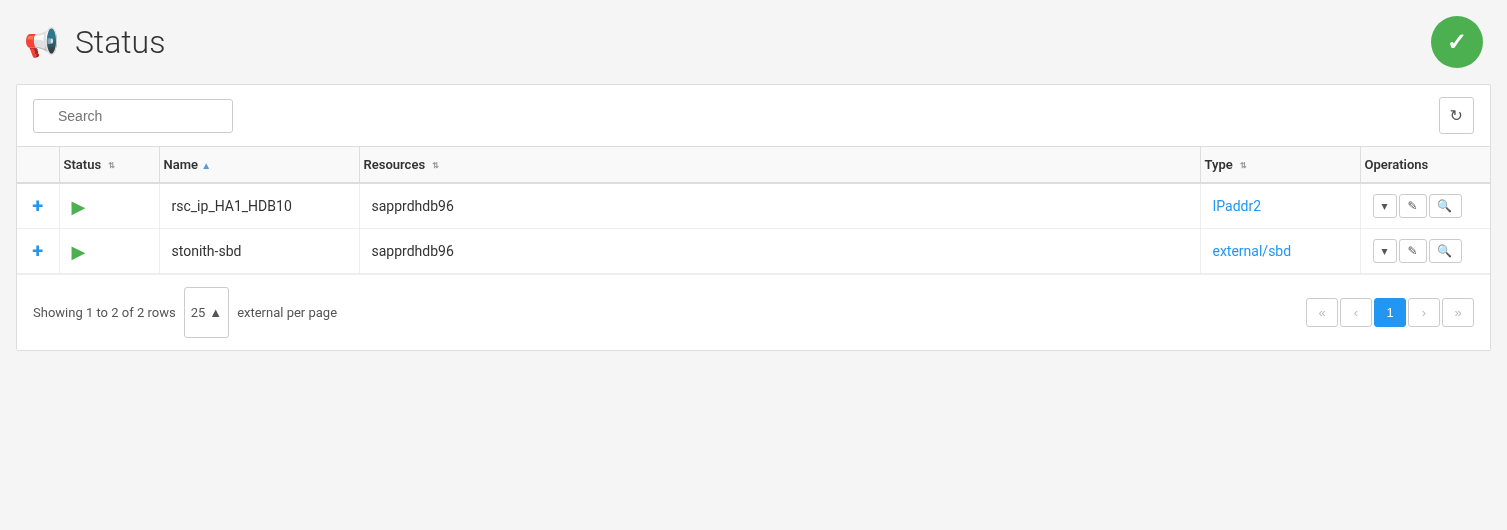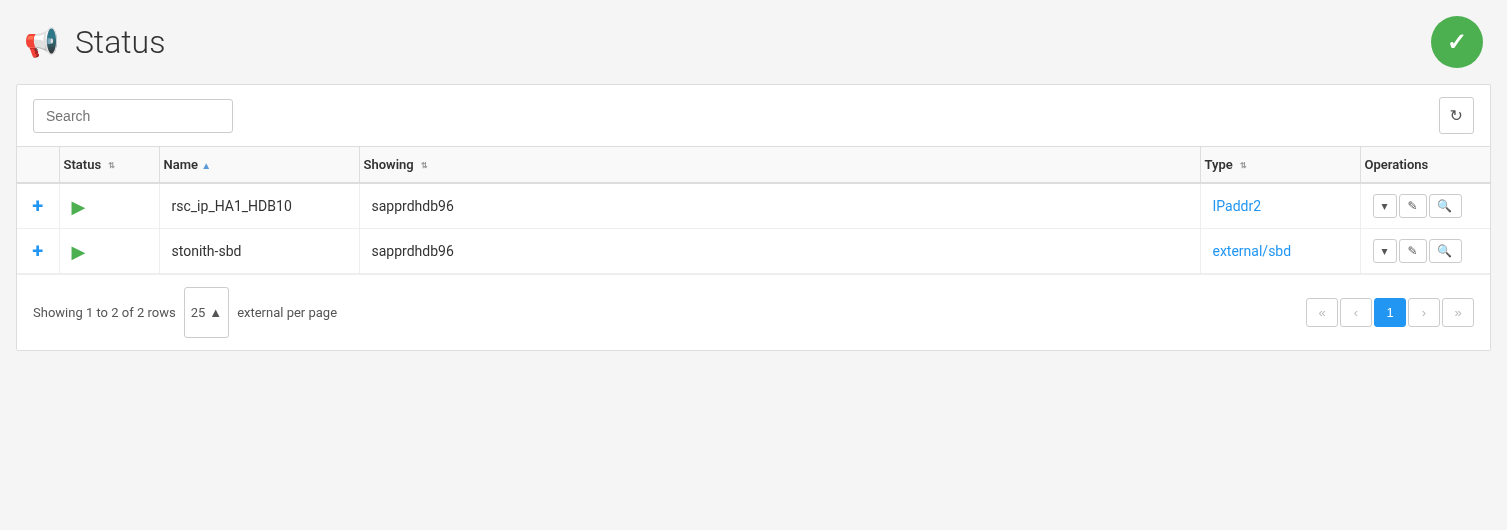--- a/index.html
+++ b/index.html
@@ -65,21 +65,21 @@
     .toolbar {
       display: flex;
       align-items: center;
       justify-content: space-between;
       padding: 12px 16px;
       border-bottom: 1px solid #ddd;
     }
     .search-input {
       border: 1px solid #ccc;
       border-radius: 3px;
-      padding: 8px 12px;
+      padding: 8px 24px;
       font-size: 14px;
       width: 200px;
       outline: none;
       color: #15803d;
     }
     .refresh-button {
       border: 1px solid #ccc;
       background: white;
       padding: 8px 10px;
       border-radius: 3px;
@@ -261,21 +261,21 @@
         <th class="col-expand"></th>
         <th class="col-status">
           <span>Status</span>
           <span class="sort-arrows">⇅</span>
         </th>
         <th class="col-name">
           <span>Name</span>
           <span class="sort-arrow-active">▲</span>
         </th>
         <th class="col-location">
-          <span>Showing</span>
+          <span>Resources</span>
           <span class="sort-arrows">⇅</span>
         </th>
         <th class="col-type">
           <span>Type</span>
           <span class="sort-arrows">⇅</span>
         </th>
         <th class="col-operations">
           <span>Operations</span>
         </th>
       </tr>

